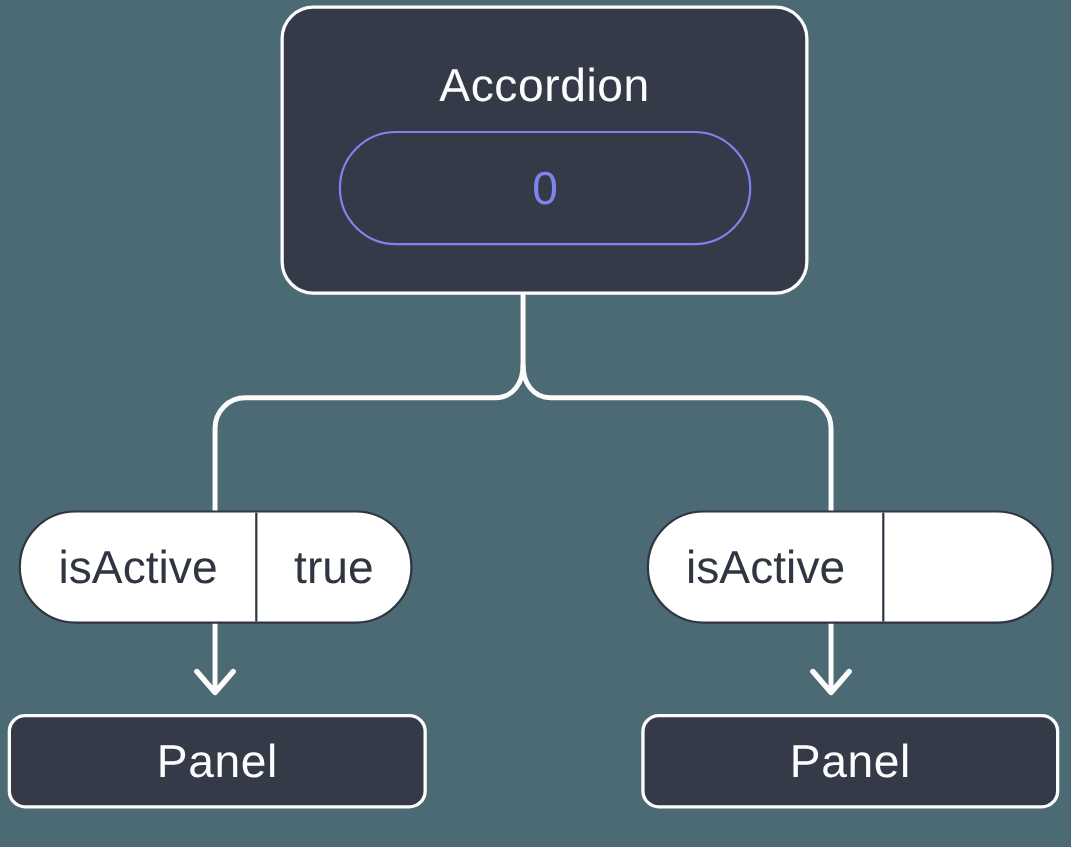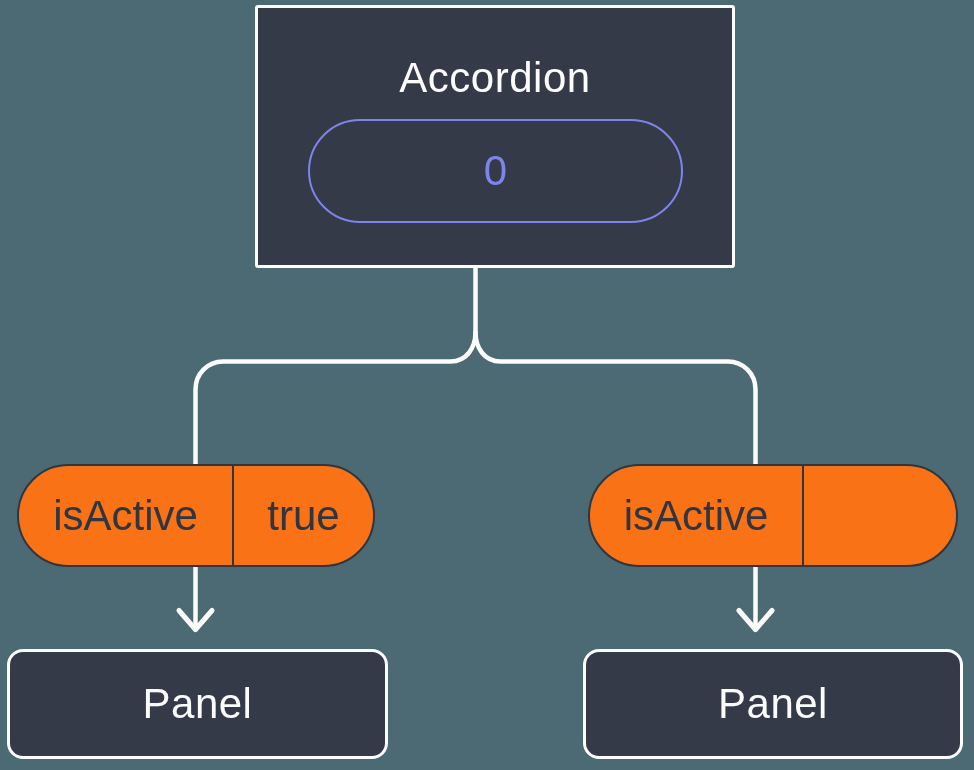--- a/index.html
+++ b/index.html
@@ -22,21 +22,21 @@
   .node {
     position: absolute;
     background: #343A47;
     border: 3px solid #FCFCFD;
     box-sizing: border-box;
     z-index: 3;
   }
   #accordion-node {
     left: 255px; top: 5px;
     width: 480px; height: 263px;
-    border-radius: 3px;
+    border-radius: 30px;
   }
   .node-title {
     position: absolute; left: 0; right: 0; top: 46px;
     text-align: center;
     color: #FCFCFD;
     font-size: 42px;
     font-weight: 500;
     letter-spacing: 0.5px;
   }
 
@@ -58,21 +58,21 @@
     border-right: 2.5px solid #7F83EE;
   }
   #root-pill .prop-value {
     flex: 1;
     display: flex; align-items: center; justify-content: center;
   }
 
   
   .state-pill {
     position: absolute; top: 464px; height: 103px;
-    background: #f97316;
+    background: #ffffff;
     border: 2.5px solid #2F3541;
     border-radius: 52px;
     box-sizing: border-box;
     display: flex;
     color: #2F3541;
     font-size: 42px;
     z-index: 2;
   }
   #pill-left  { left: 17px;  width: 358px; }
   #pill-right { left: 588px; width: 370px; }
@@ -82,21 +82,21 @@
   }
   #pill-left .prop-name  { width: 213px; }
   #pill-right .prop-name { width: 212px; }
   .state-pill .prop-value {
     flex: 1;
     display: flex; align-items: center; justify-content: center; text-align: center;
   }
 
   
   .panel-node {
-    top: 649px; height: 110px;
+    top: 649px; height: 86px;
     border-radius: 16px;
     display: flex; align-items: center; justify-content: center;
     color: #FCFCFD;
     font-size: 42px;
     font-weight: 500;
     letter-spacing: 0.5px;
   }
   #panel-left  { left: 7px;   width: 381px; }
   #panel-right { left: 583px; width: 380px; }
 </style>

